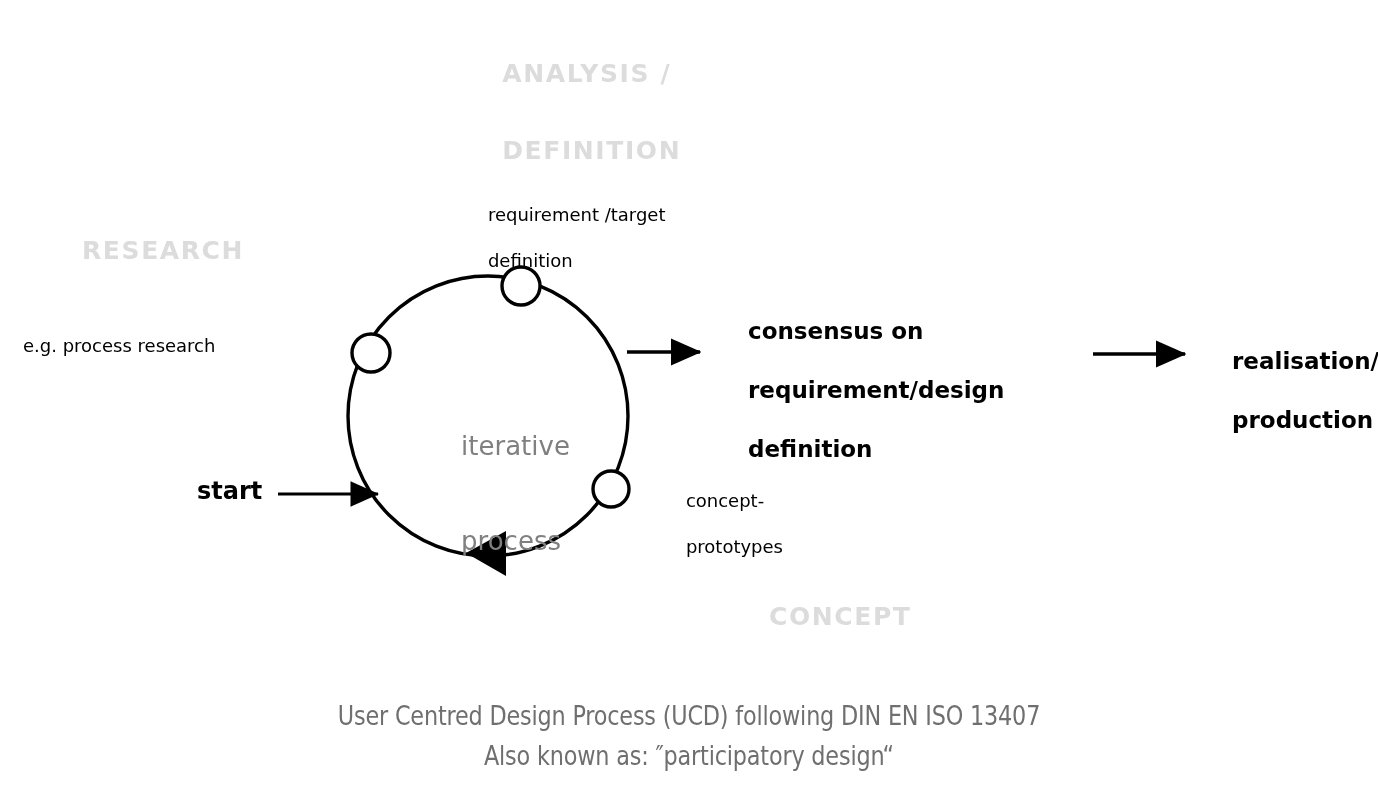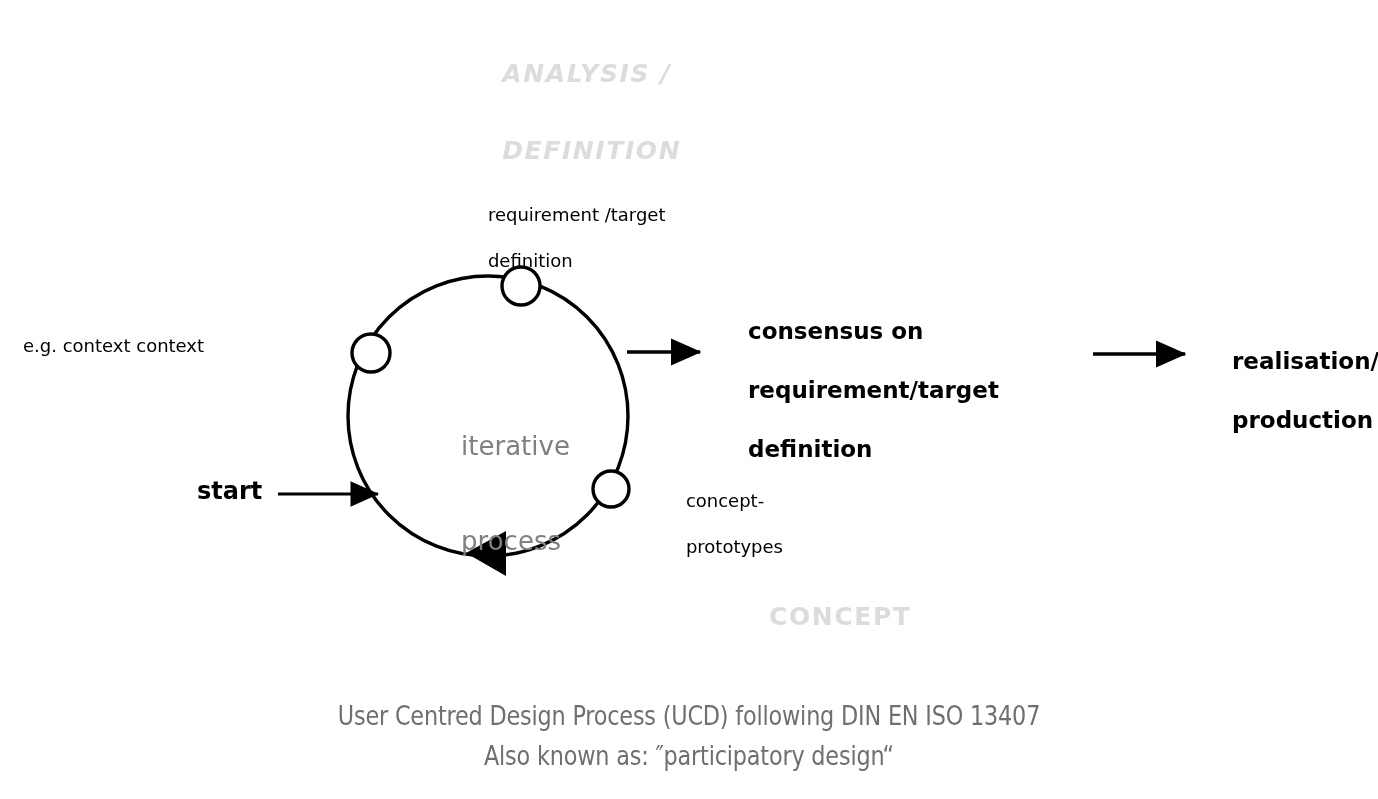--- a/index.html
+++ b/index.html
@@ -37,21 +37,21 @@
   }
   
   .phase {
     color: #dcdcdc;
     font-family: "DejaVu Sans", sans-serif;
     font-weight: bold;
     font-size: 25px;
     letter-spacing: 1.6px;
     line-height: 1.55;
   }
-  #phase-analysis { left: 461px; top: 16px; font-style: italic; }
+  #phase-analysis { left: 461px; top: 16px; }
   #phase-research { left: 82px; top: 232px; }
   #phase-concept  { left: 769px; top: 598px; }
 
   
   .node-label {
     color: #000000;
     font-size: 18px;
     font-weight: 400;
     line-height: 1.28;
   }
@@ -128,43 +128,44 @@
     <circle cx="371" cy="353" r="19" fill="#ffffff" stroke="#000000" stroke-width="3.4"></circle>
 
     <circle cx="611" cy="489" r="18" fill="#ffffff" stroke="#000000" stroke-width="3.4"></circle>
   </svg>
 
   <div class="lbl phase" id="phase-analysis">
     <span>ANALYSIS /</span><br>
     <span>DEFINITION</span>
   </div>
 
+  <div class="lbl phase" id="phase-research">RESEARCH</div>
 
   <div class="lbl phase" id="phase-concept">CONCEPT</div>
 
   <div class="lbl node-label" id="label-requirement">
     <span>requirement /target</span><br>
     <span>definition</span>
   </div>
 
-  <div class="lbl node-label" id="label-context">e.g. context context</div>
+  <div class="lbl node-label" id="label-context">e.g. process research</div>
 
   <div class="lbl" id="label-iterative">
     <span>iterative</span><br>
     <span>process</span>
   </div>
 
   <div class="lbl node-label" id="label-concept-proto">
     <span>concept-</span><br>
     <span>prototypes</span>
   </div>
 
   <div class="lbl bold-label" id="label-consensus">
     <span>consensus on</span><br>
-    <span>requirement/target</span><br>
+    <span>requirement/design</span><br>
     <span>definition</span>
   </div>
 
   <div class="lbl bold-label" id="label-realisation">
     <span>realisation/</span><br>
     <span>production</span>
   </div>
 
   <div class="lbl bold-label" id="label-start">start</div>
 

